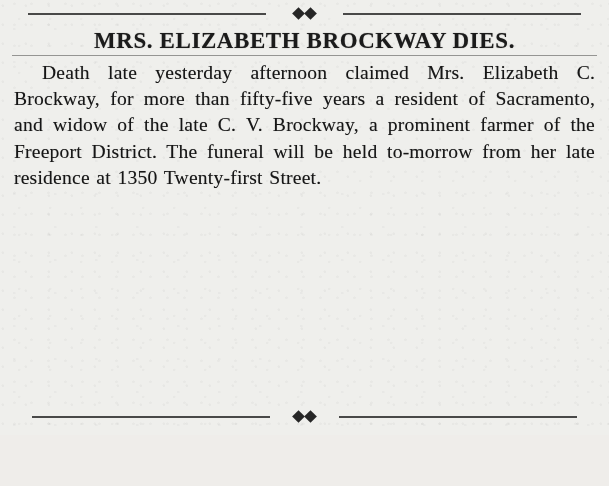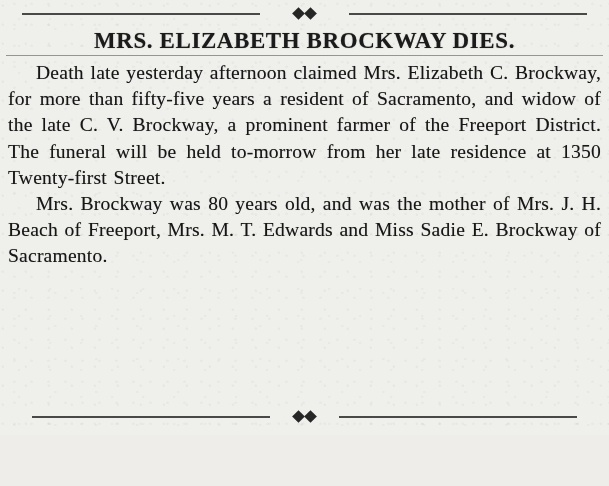--- a/index.html
+++ b/index.html
@@ -12,21 +12,21 @@
     background: #efedea;
     font-family: "Liberation Serif", serif;
     overflow: hidden;
   }
   .page {
     position: relative;
     width: 609px;
     height: 435px;
     background: #efefec;
     box-sizing: border-box;
-    padding: 0 4px;
+    padding: 0 10px;
     
     background-image:
       radial-gradient(circle at 12% 30%, rgba(0,0,0,0.035) 0 1px, transparent 1.5px),
       radial-gradient(circle at 62% 70%, rgba(0,0,0,0.03) 0 1px, transparent 1.5px),
       radial-gradient(circle at 85% 18%, rgba(0,0,0,0.03) 0 1px, transparent 1.5px),
       radial-gradient(circle at 35% 88%, rgba(0,0,0,0.028) 0 1px, transparent 1.5px);
     background-size: 23px 19px, 31px 27px, 17px 21px, 41px 33px;
   }
 
   
@@ -127,21 +127,20 @@
       <div class="diamond"></div>
       <div class="diamond"></div>
     </div>
   </div>
 
   <div class="headline">MRS. ELIZABETH BROCKWAY DIES.</div>
   <div class="headline-rule"></div>
 
   <div class="body">
     <p class="para-1"><span class="indent"></span><span>Death late yesterday afternoon claimed Mrs. Elizabeth C. Brockway, for more than fifty-five years a resident of Sacramento, and widow of the late C. V. Brockway, a prominent farmer of the Freeport District. The funeral will be held to-morrow from her late residence at 1350 Twenty-first Street.</span></p>
-    <p class="para-2"><span class="indent"></span><span>Mrs. Brockway was 80 years old, and was the mother of Mrs. J. H. Beach of Freeport, Mrs. M. T. Edwards and Miss Sadie E. Brockway of Sacramento.</span></p>
   </div>
 
   <div class="bottom-ornament">
     <div class="ornament">
       <div class="rule left"></div>
       <div class="rule right"></div>
       <div class="diamonds">
         <div class="diamond"></div>
         <div class="diamond"></div>
       </div>

